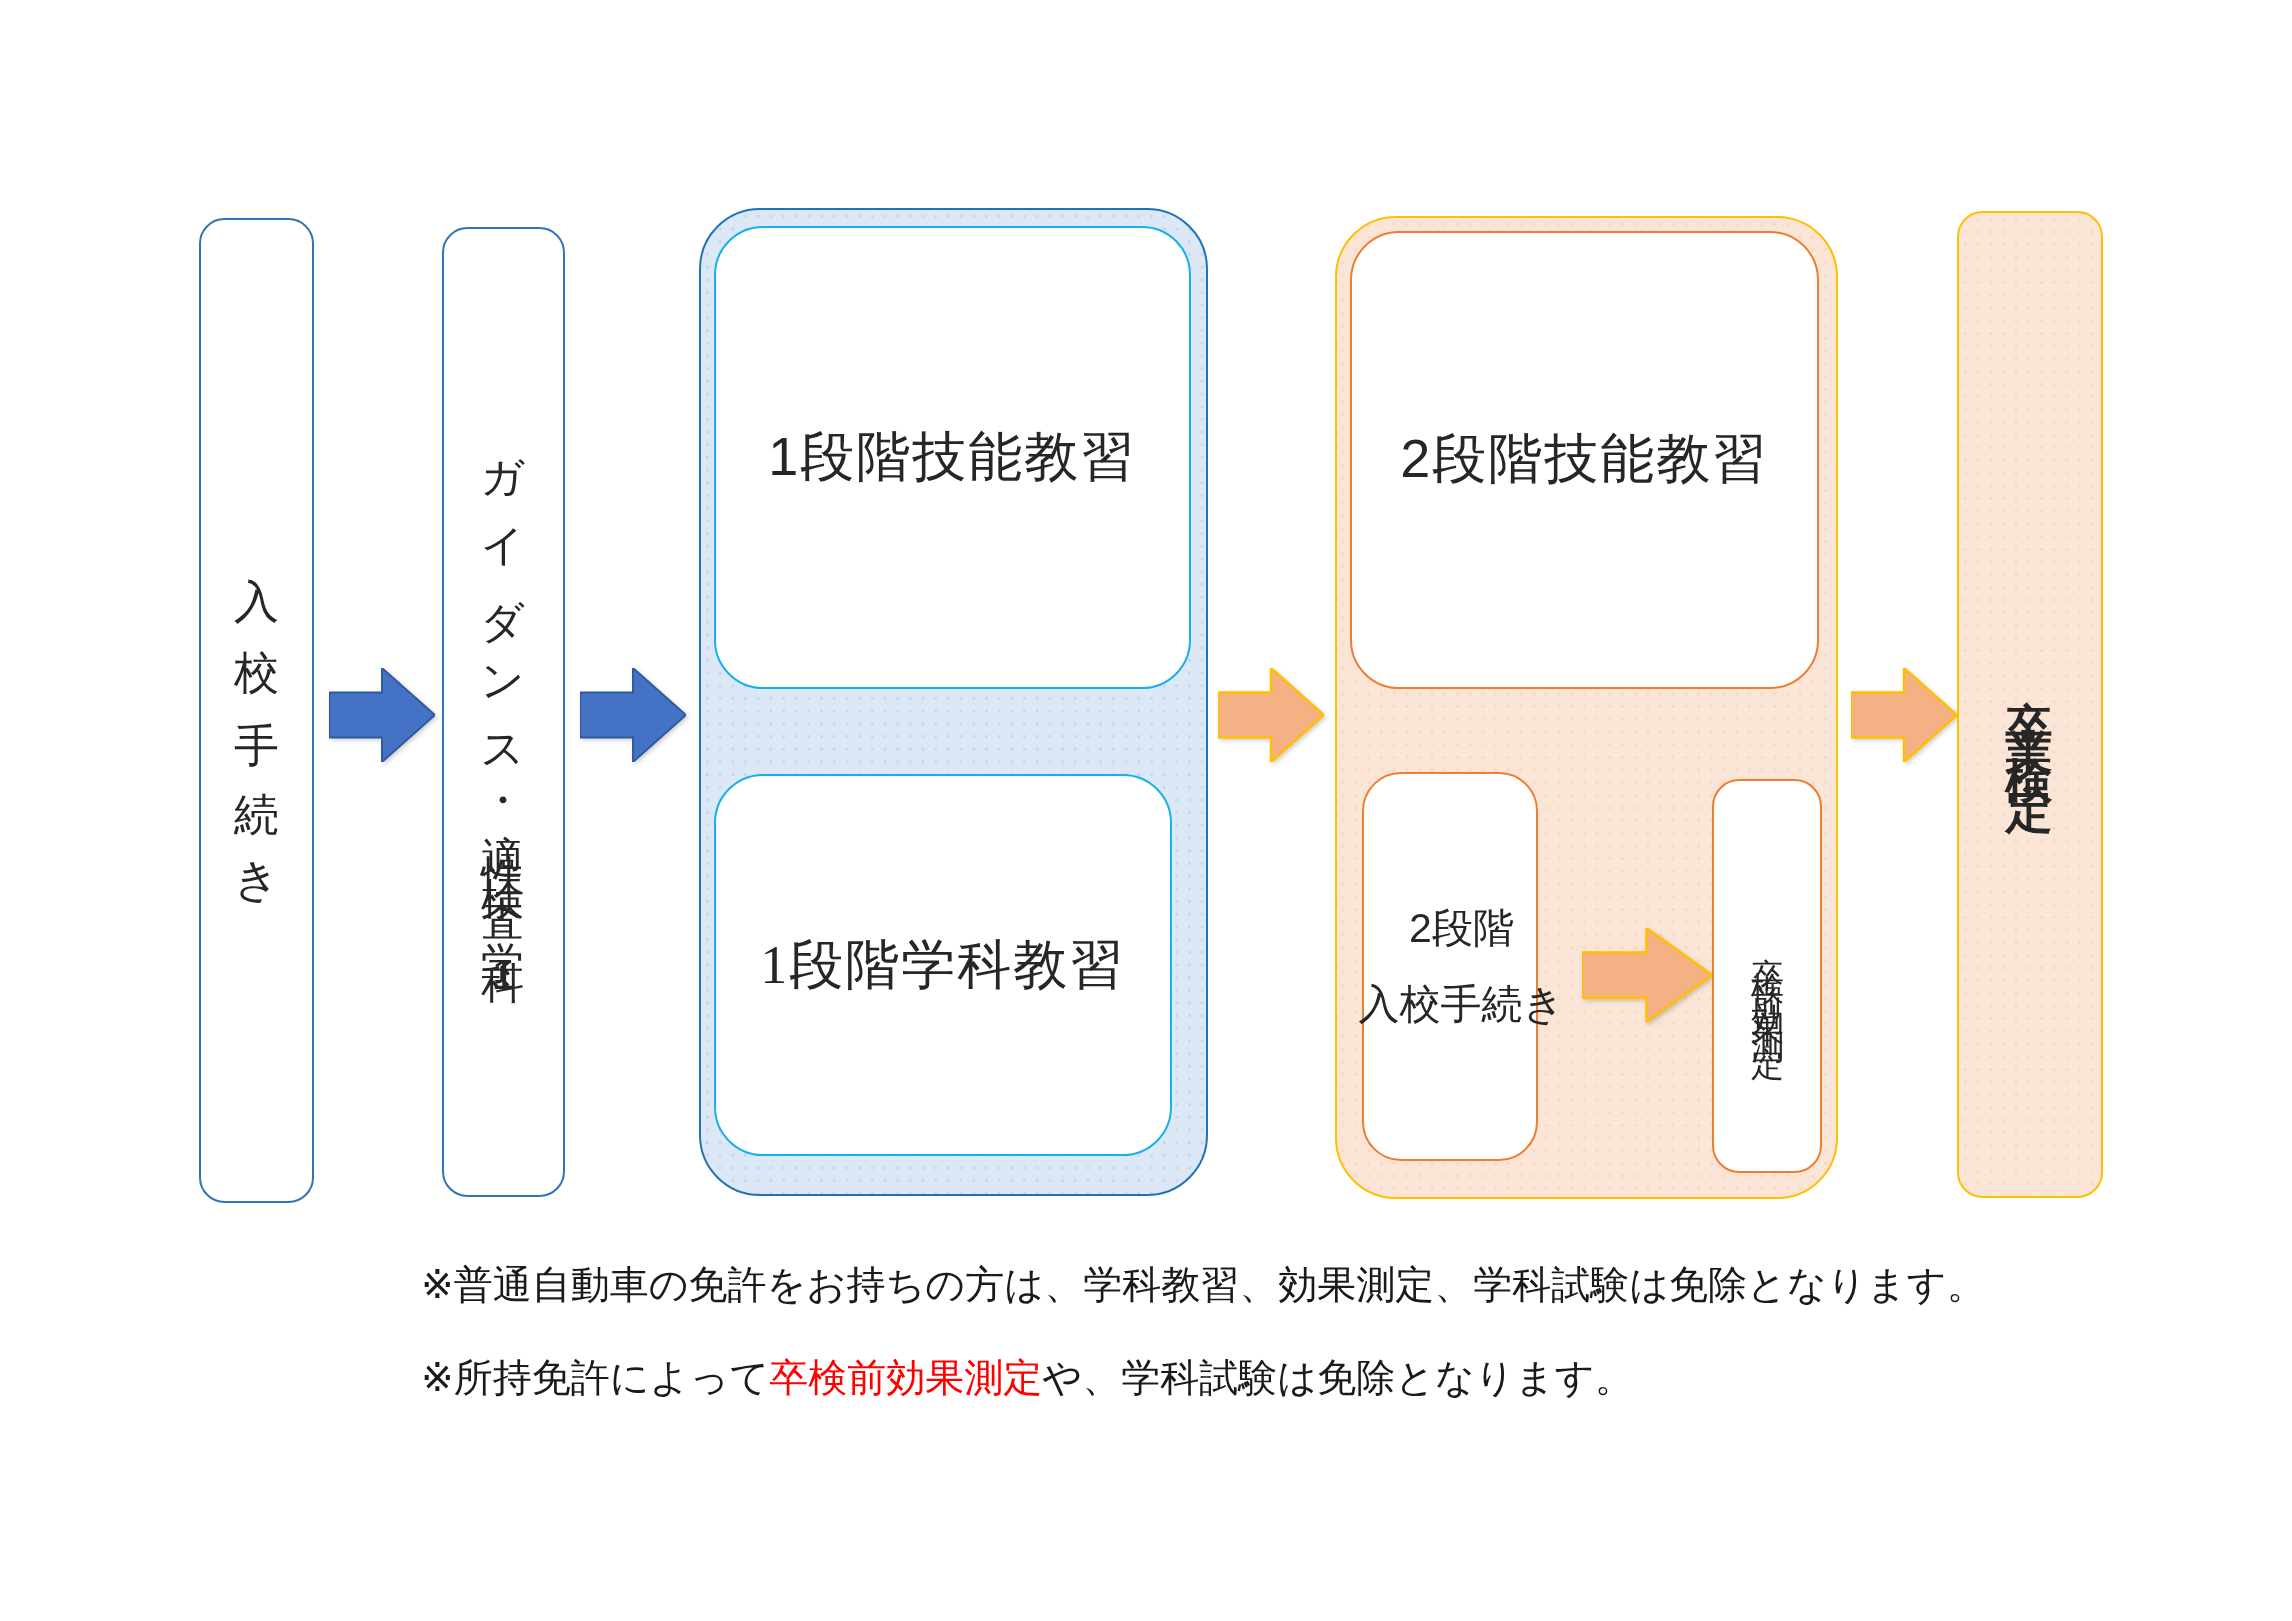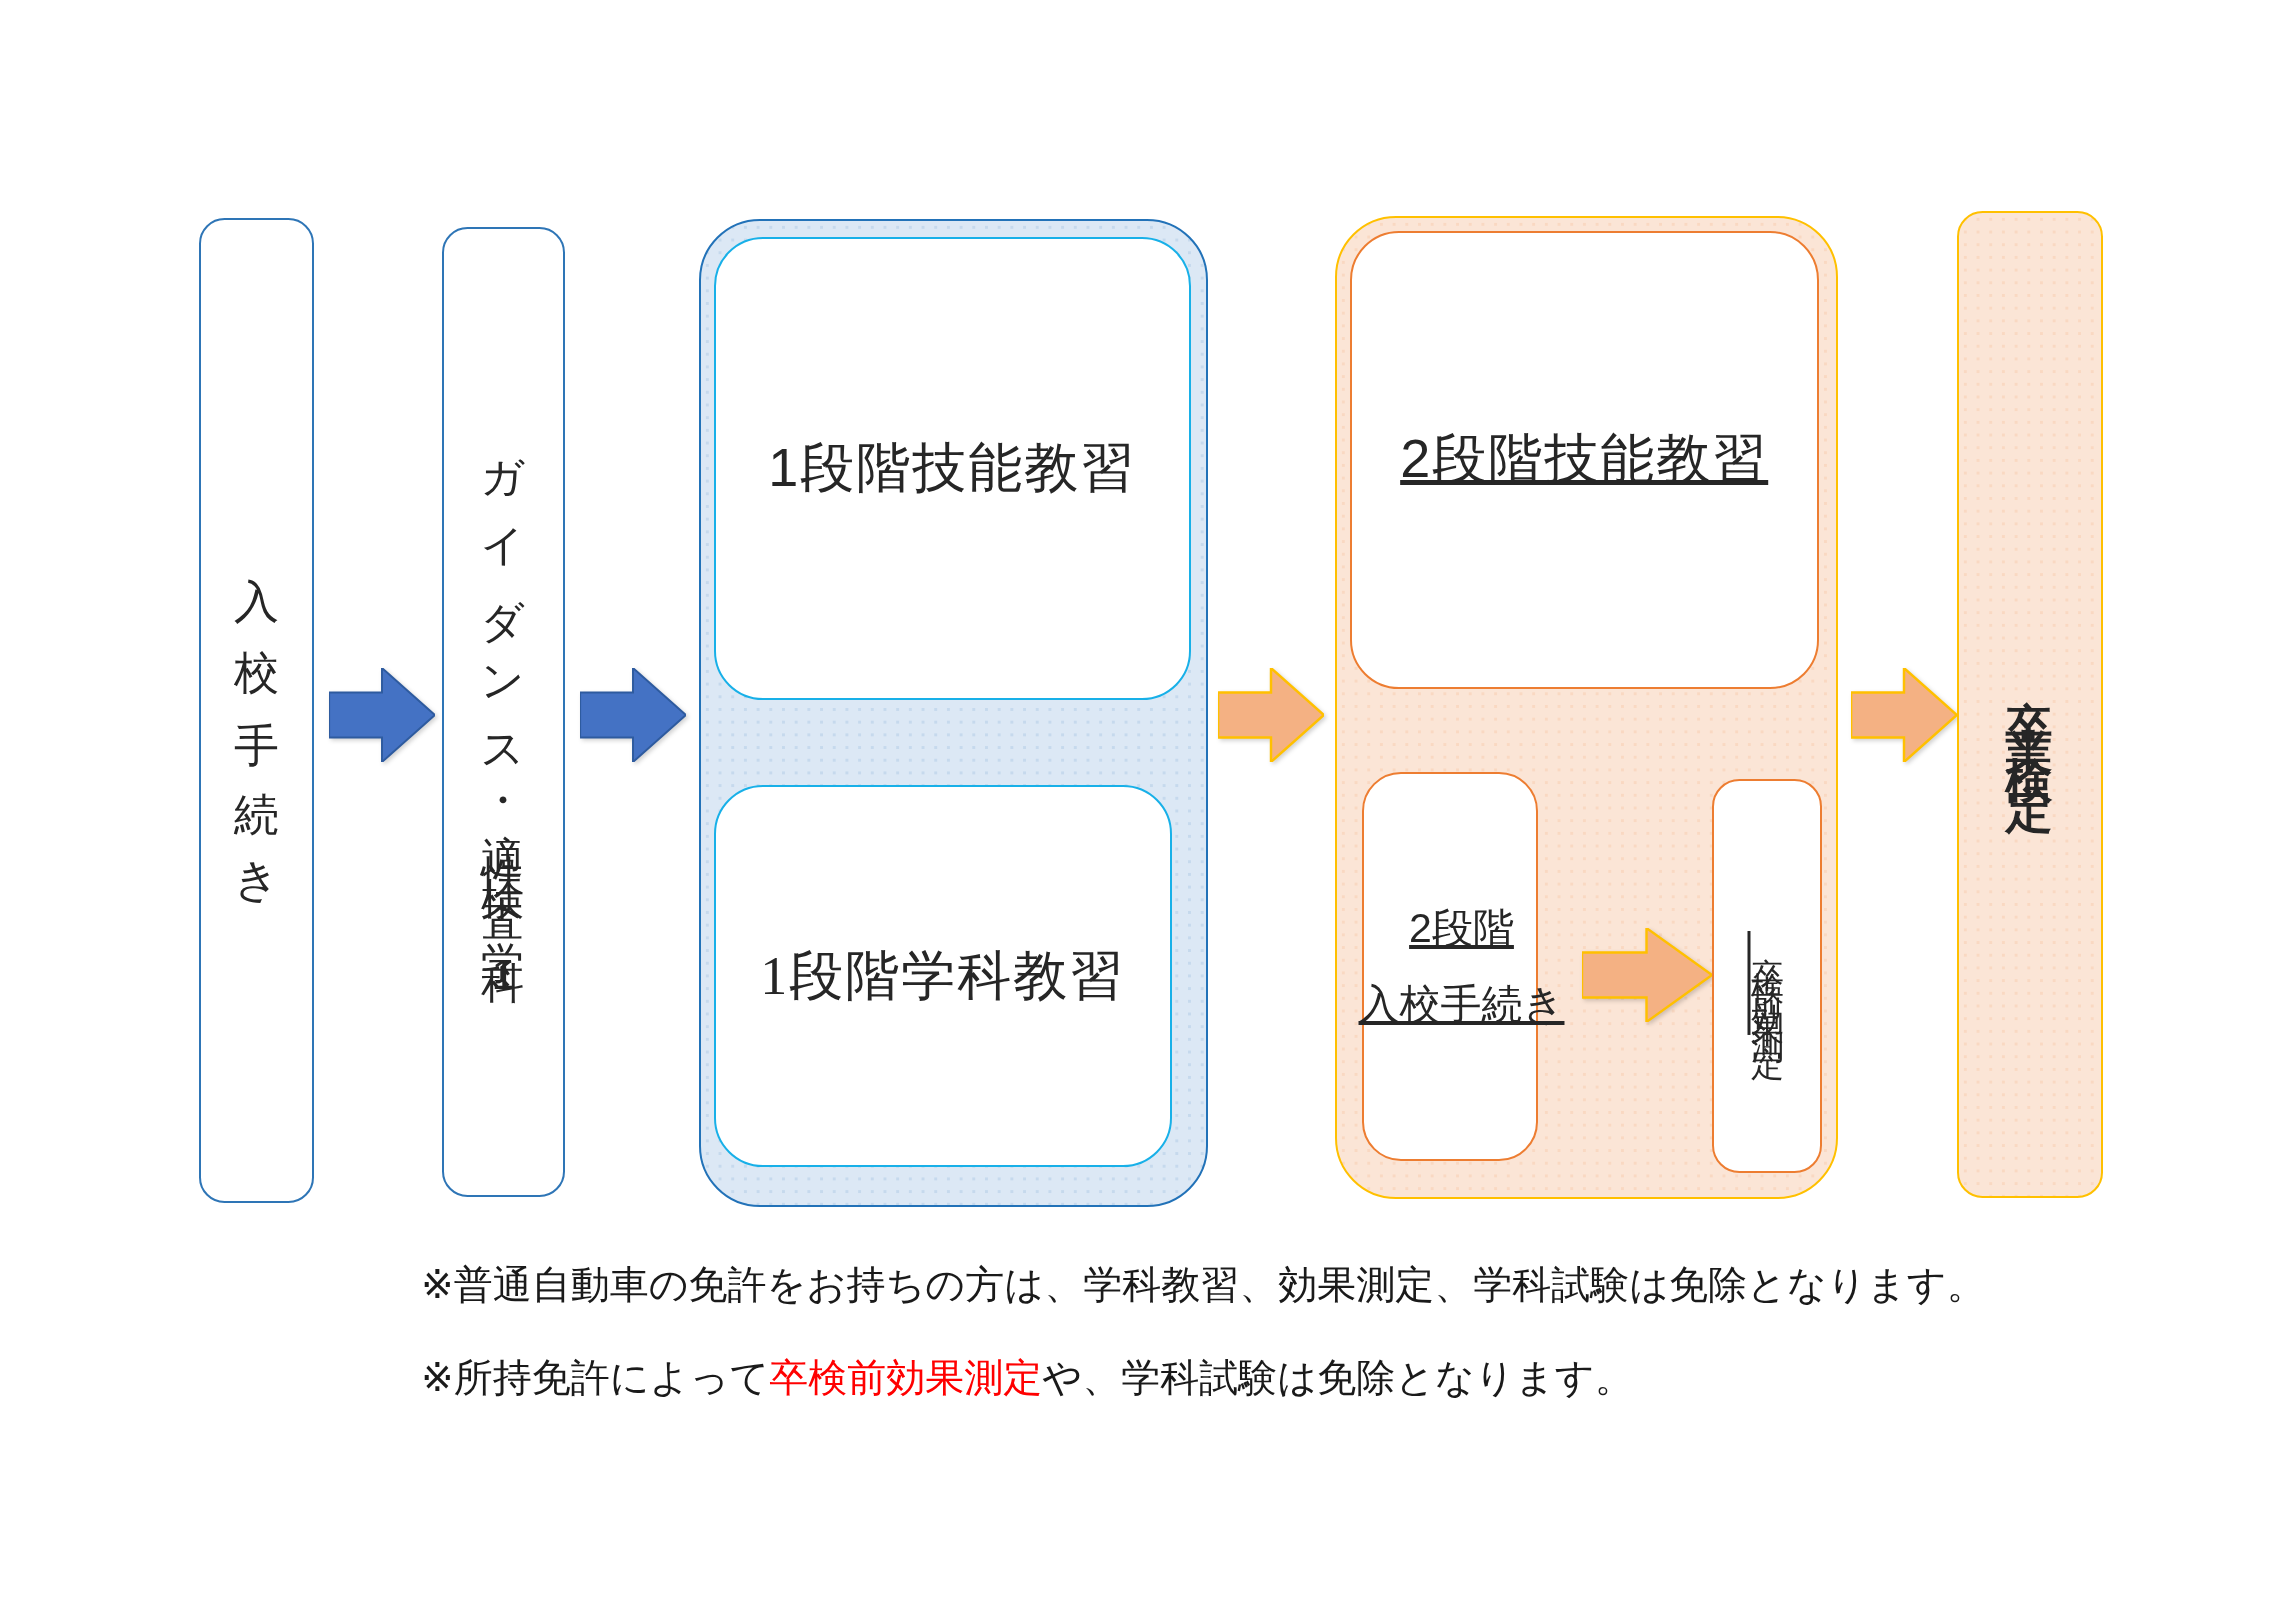--- a/index.html
+++ b/index.html
@@ -31,37 +31,36 @@
   
   .group {
     border-radius:61px;
     display:block;
   }
   .group.blue {
     background-color:#DCE8F5;
     background-image:radial-gradient(rgba(46,117,182,0.13) 1.5px, transparent 1.5px);
     background-size:12.7px 12.7px;
     border:2.9px solid #2272B8;
-    margin-top:11px;
   }
   .group.orange {
     background-color:#FBE5D6;
     background-image:radial-gradient(rgba(237,125,49,0.12) 1.5px, transparent 1.5px);
     background-size:12.7px 12.7px;
     border:2.9px solid #FFC000;
   }
 
   
   .inner {
     background:#ffffff;
     display:flex; align-items:center; justify-content:center;
     text-align:center;
   }
   .inner.cyan   { border:2.9px solid #18B0E8; border-radius:49px; }
-  .inner.orange { border:2.9px solid #ED7D31; border-radius:49px;text-decoration:underline; }
+  .inner.orange { border:2.9px solid #ED7D31; border-radius:49px; }
   .inner.orange.small { border-radius:39px; }
   .inner.orange.narrow { border-radius:27.4px; border-width:2.5px; }
 
   .h-label { font-size:54px; letter-spacing:2px; white-space:nowrap; }
   .two-line { font-size:41px; line-height:1.85; white-space:nowrap; }
 
   
   .vtext { writing-mode:vertical-rl; text-orientation:upright; white-space:nowrap; }
   .vt-entry    { font-size:45px; letter-spacing:1.6em;  margin-bottom:-1.6em; }
   .vt-guidance { font-size:43px; letter-spacing:0.5em;  margin-bottom:-0.5em; }

